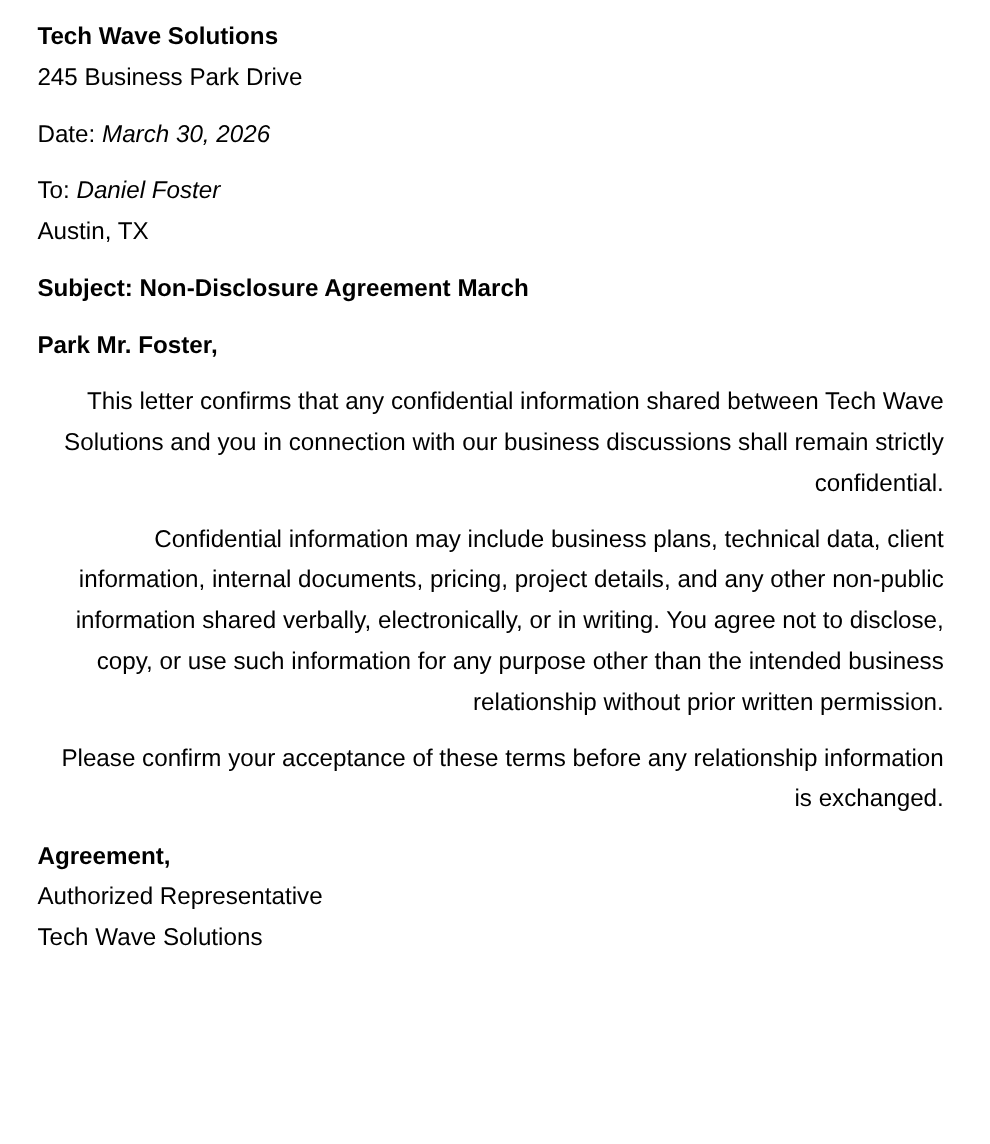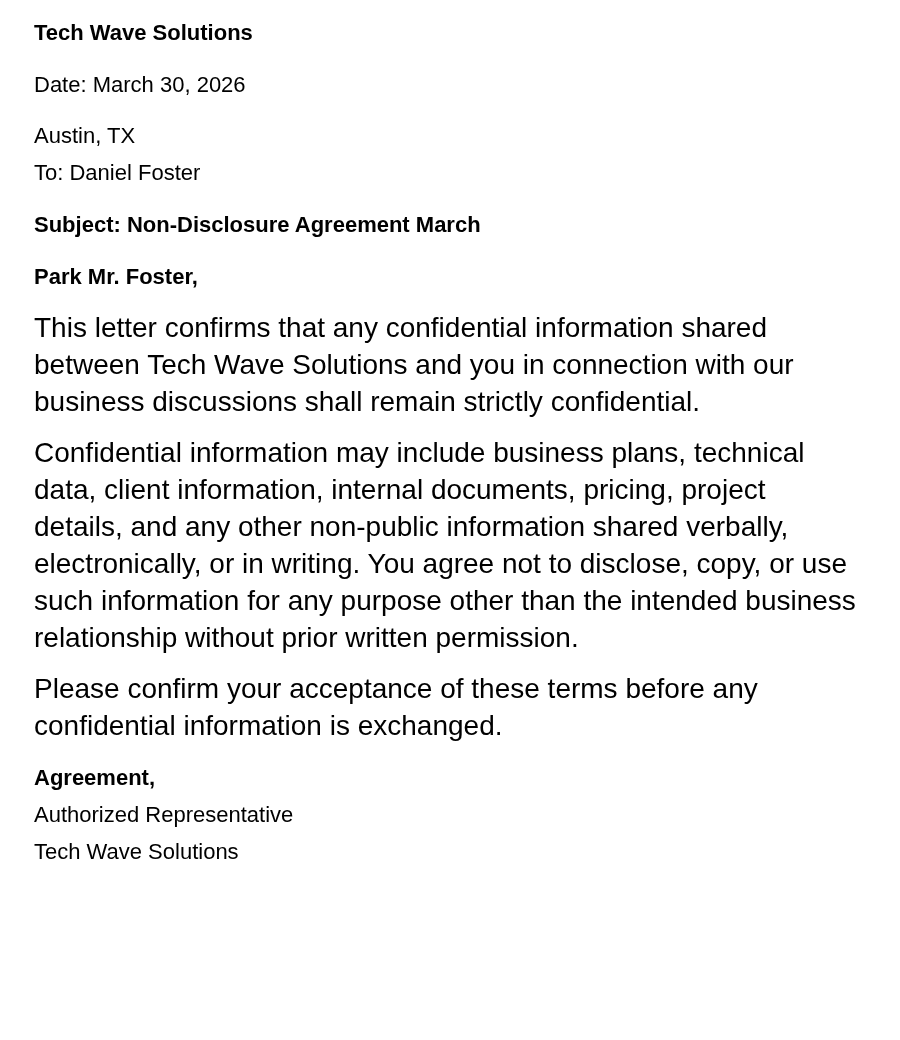--- a/index.html
+++ b/index.html
@@ -29,70 +29,72 @@
     font-size: 22px;
     line-height: 37px;
     font-weight: 400;
     white-space: normal;
   }
   .line.bold,
   .bold {
     font-weight: 700;
   }
   .para {
-    font-size: 28px;
+    font-size: 22px;
     line-height: 37px;
     font-weight: 400;
     margin: 0 0 14px 0;
     max-width: 826px;
-    text-align: left;
+    text-align: right;
   }
   .label {
     font-weight: 400;
   }
   .value {
     font-weight: 400;
+    font-style: italic;
   }
   .sender-block { margin-bottom: 15px; }
   .date-block { margin-bottom: 14px; }
   .to-block { margin-bottom: 15px; }
   .subject-block { margin-bottom: 15px; }
   .salutation-block { margin-bottom: 14px; }
   .closing-block { margin-bottom: 0; }
   .para.last { margin-bottom: 15px; }
 </style>
 </head>
 <body>
 
 <div class="page">
 
   <div class="block sender-block">
     <div class="line bold">Tech Wave Solutions</div>
+    <div class="line">245 Business Park Drive</div>
   </div>
 
   <div class="block date-block">
     <div class="line"><span class="label">Date:</span> <span class="value">March 30, 2026</span></div>
   </div>
 
   <div class="block to-block">
+    <div class="line"><span class="label">To:</span> <span class="value">Daniel Foster</span></div>
     <div class="line">Austin, TX</div>
-    <div class="line"><span class="label">To:</span> <span class="value">Daniel Foster</span></div>
   </div>
 
   <div class="block subject-block">
     <div class="line bold">Subject: Non-Disclosure Agreement March</div>
   </div>
 
   <div class="block salutation-block">
     <div class="line bold">Park Mr. Foster,</div>
   </div>
 
   <p class="para">This letter confirms that any confidential information shared between Tech Wave Solutions and you in connection with our business discussions shall remain strictly confidential.</p>
   <p class="para">Confidential information may include business plans, technical data, client information, internal documents, pricing, project details, and any other non-public information shared verbally, electronically, or in writing. You agree not to disclose, copy, or use such information for any purpose other than the intended business relationship without prior written permission.</p>
-  <p class="para last">Please confirm your acceptance of these terms before any confidential information is exchanged.</p>
+  <p class="para last">Please confirm your acceptance of these terms before any relationship information is exchanged.</p>
 
   <div class="block closing-block">
     <div class="line bold">Agreement,</div>
     <div class="line">Authorized Representative</div>
     <div class="line">Tech Wave Solutions</div>
   </div>
 
 </div>
 
 </body></html>

